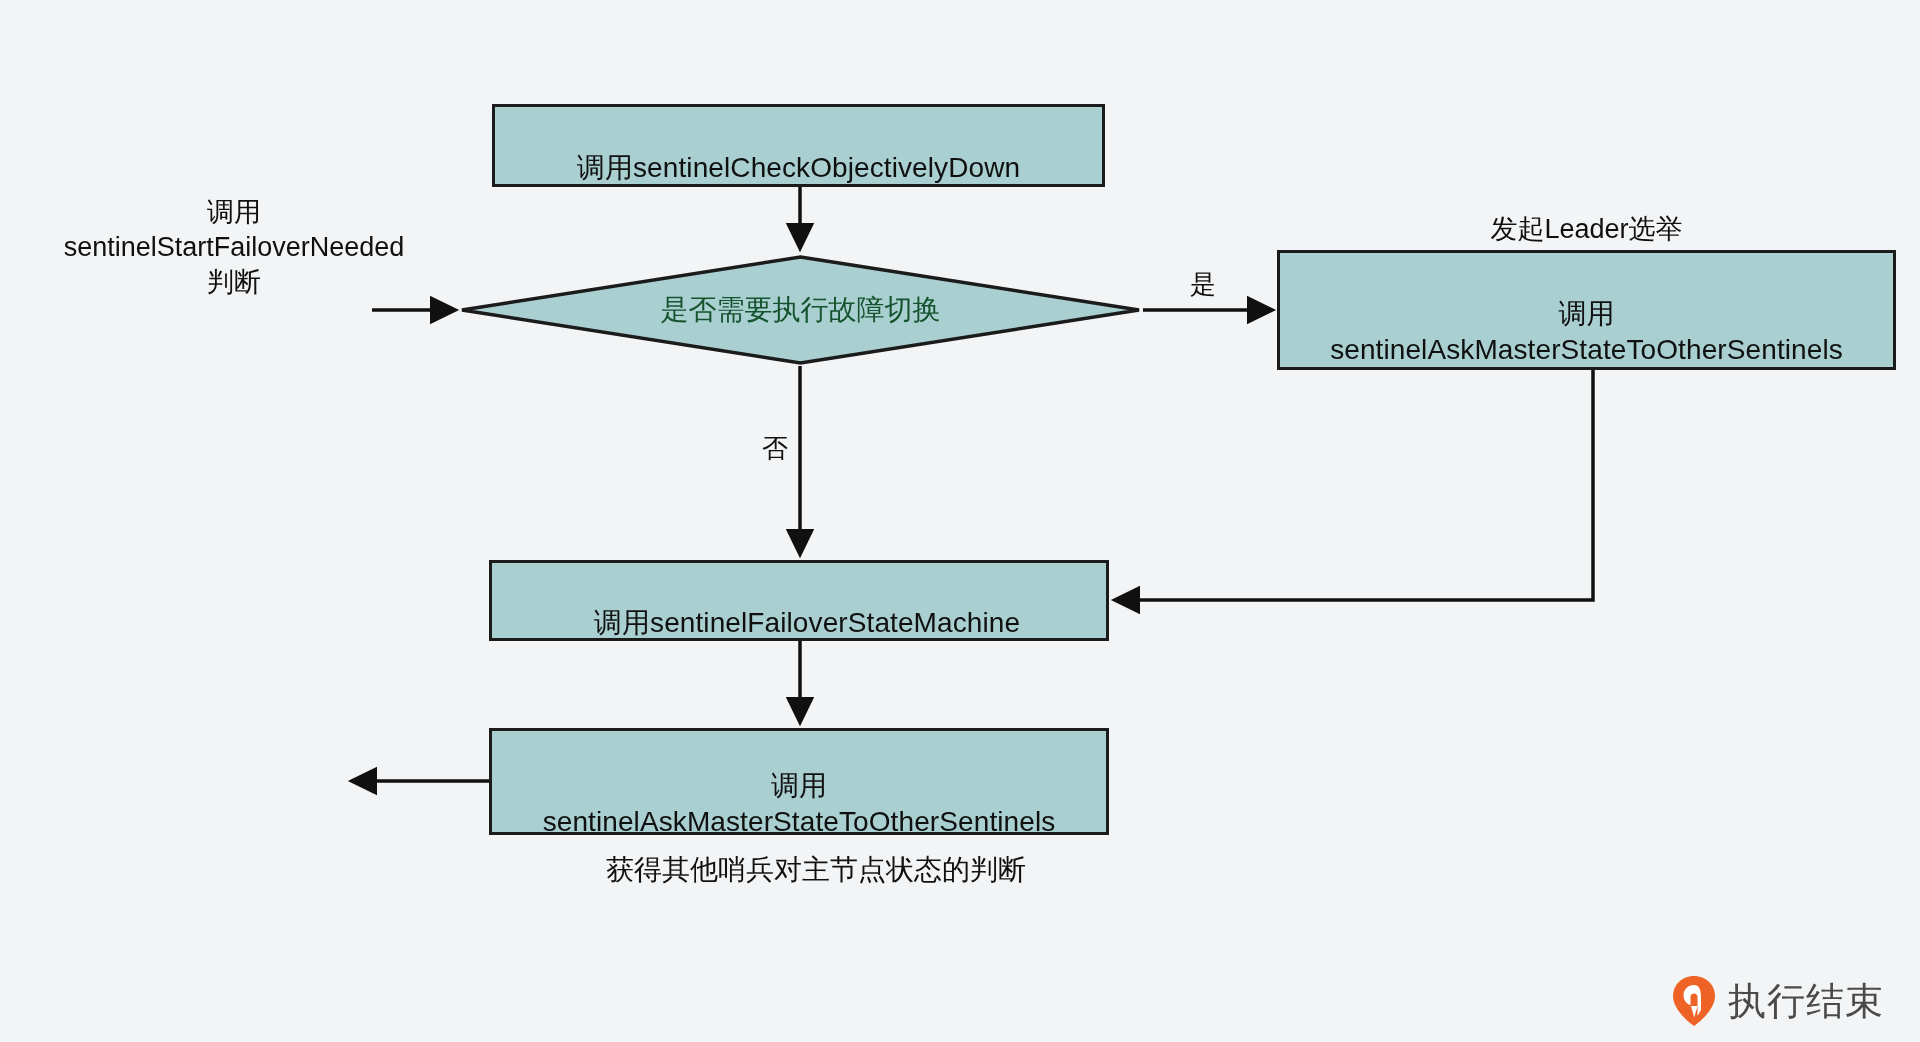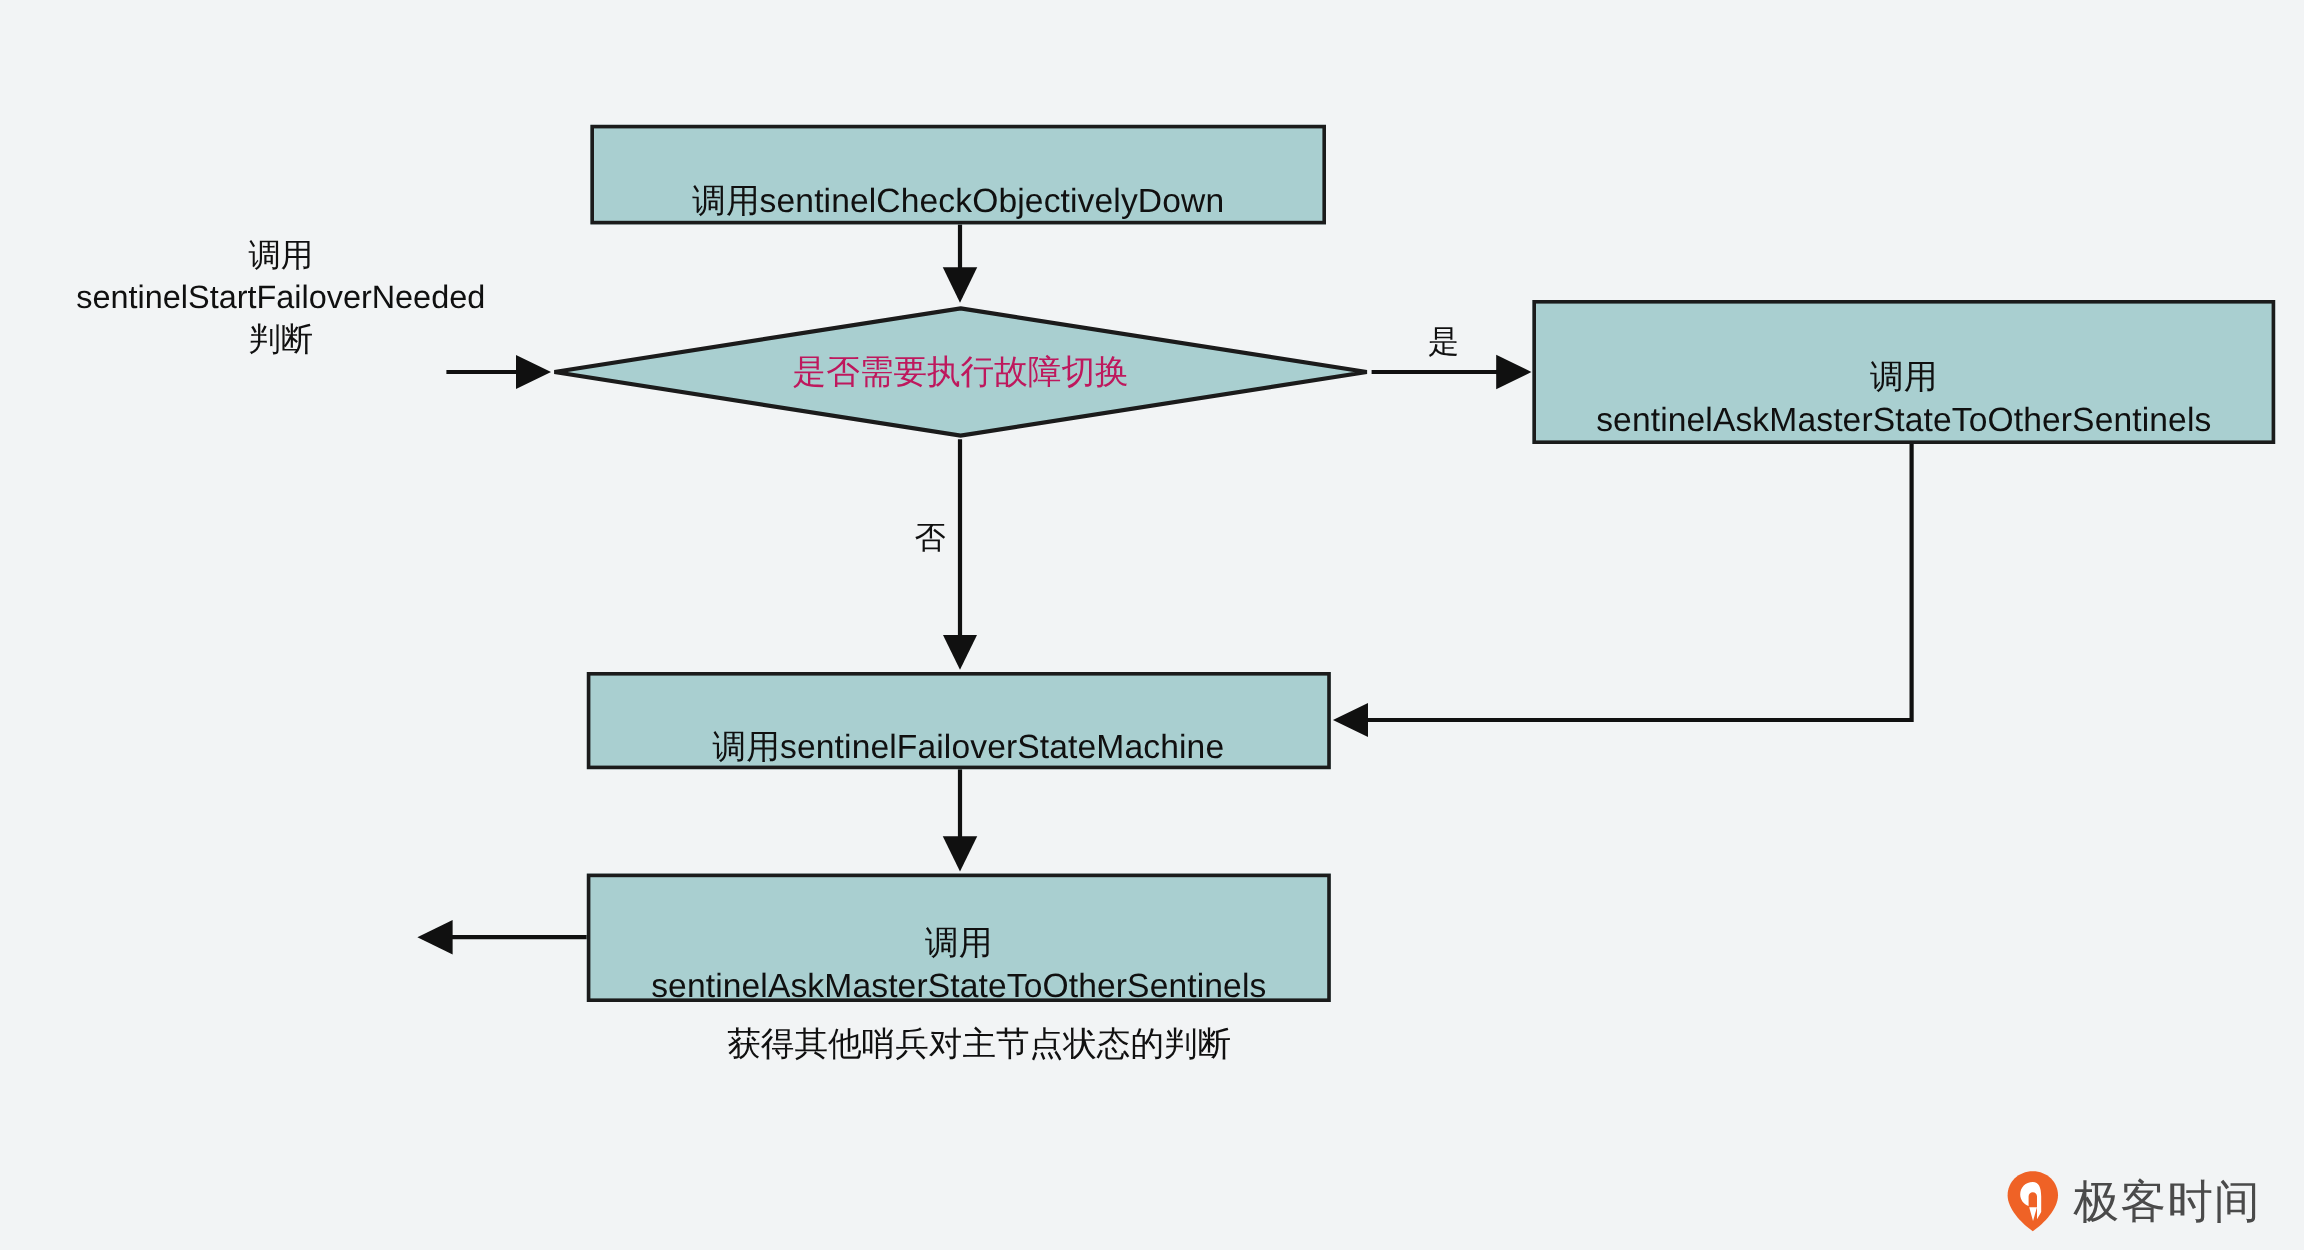--- a/index.html
+++ b/index.html
@@ -83,21 +83,21 @@
     width: 683px; height: 112px;
   }
   #node-decision .diamond-label {
     position: absolute;
     left: 0; top: 0;
     width: 683px; height: 112px;
     display: flex;
     align-items: center;
     justify-content: center;
     font-size: 28px;
-    color: #be185d;
+    color: #14532d;
   }
   
   .free-label {
     position: absolute;
     color: #101010;
     text-align: center;
     white-space: pre-line;
     line-height: 1.3;
   }
   #label-start-failover {
@@ -196,33 +196,34 @@
   <div class="node" id="node-ask-master">
     <span class="node-text">调用
 sentinelAskMasterStateToOtherSentinels</span>
   </div>
 
 
   <div class="free-label" id="label-start-failover">调用
 sentinelStartFailoverNeeded
 判断</div>
 
+  <div class="free-label" id="label-leader-election">发起Leader选举</div>
 
   <div class="free-label" id="label-yes">是</div>
 
   <div class="free-label" id="label-no">否</div>
 
   <div class="free-label" id="caption-bottom">获得其他哨兵对主节点状态的判断</div>
 
   <div id="watermark">
     <span class="logo-mark">
       <svg width="44" height="52" viewBox="0 0 44 52" xmlns="http://www.w3.org/2000/svg">
         <path d="M22 1 C10 1 1 10 1 21 C1 32 12 44 22 51 C32 44 43 32 43 21 C43 10 34 1 22 1 Z" fill="#ef6226"></path>
         <path d="M22 10 C16 10 11.5 14.5 11.5 20.5 C11.5 25 14.5 28.8 18.5 30 L18.5 22
                  C18.5 20 20 18.5 22 18.5 C24 18.5 25.5 20 25.5 22 L25.5 41 L29 35
                  L29 22 C29 14.5 27 10 22 10 Z" fill="#ffffff"></path>
         <path d="M19 31 L25.5 31 L22.2 42.5 Z" fill="#ffffff"></path>
       </svg>
     </span>
-    <span class="logo-text">极客时间</span>
+    <span class="logo-text">执行结束</span>
   </div>
 
 </div>
 
 </body></html>

